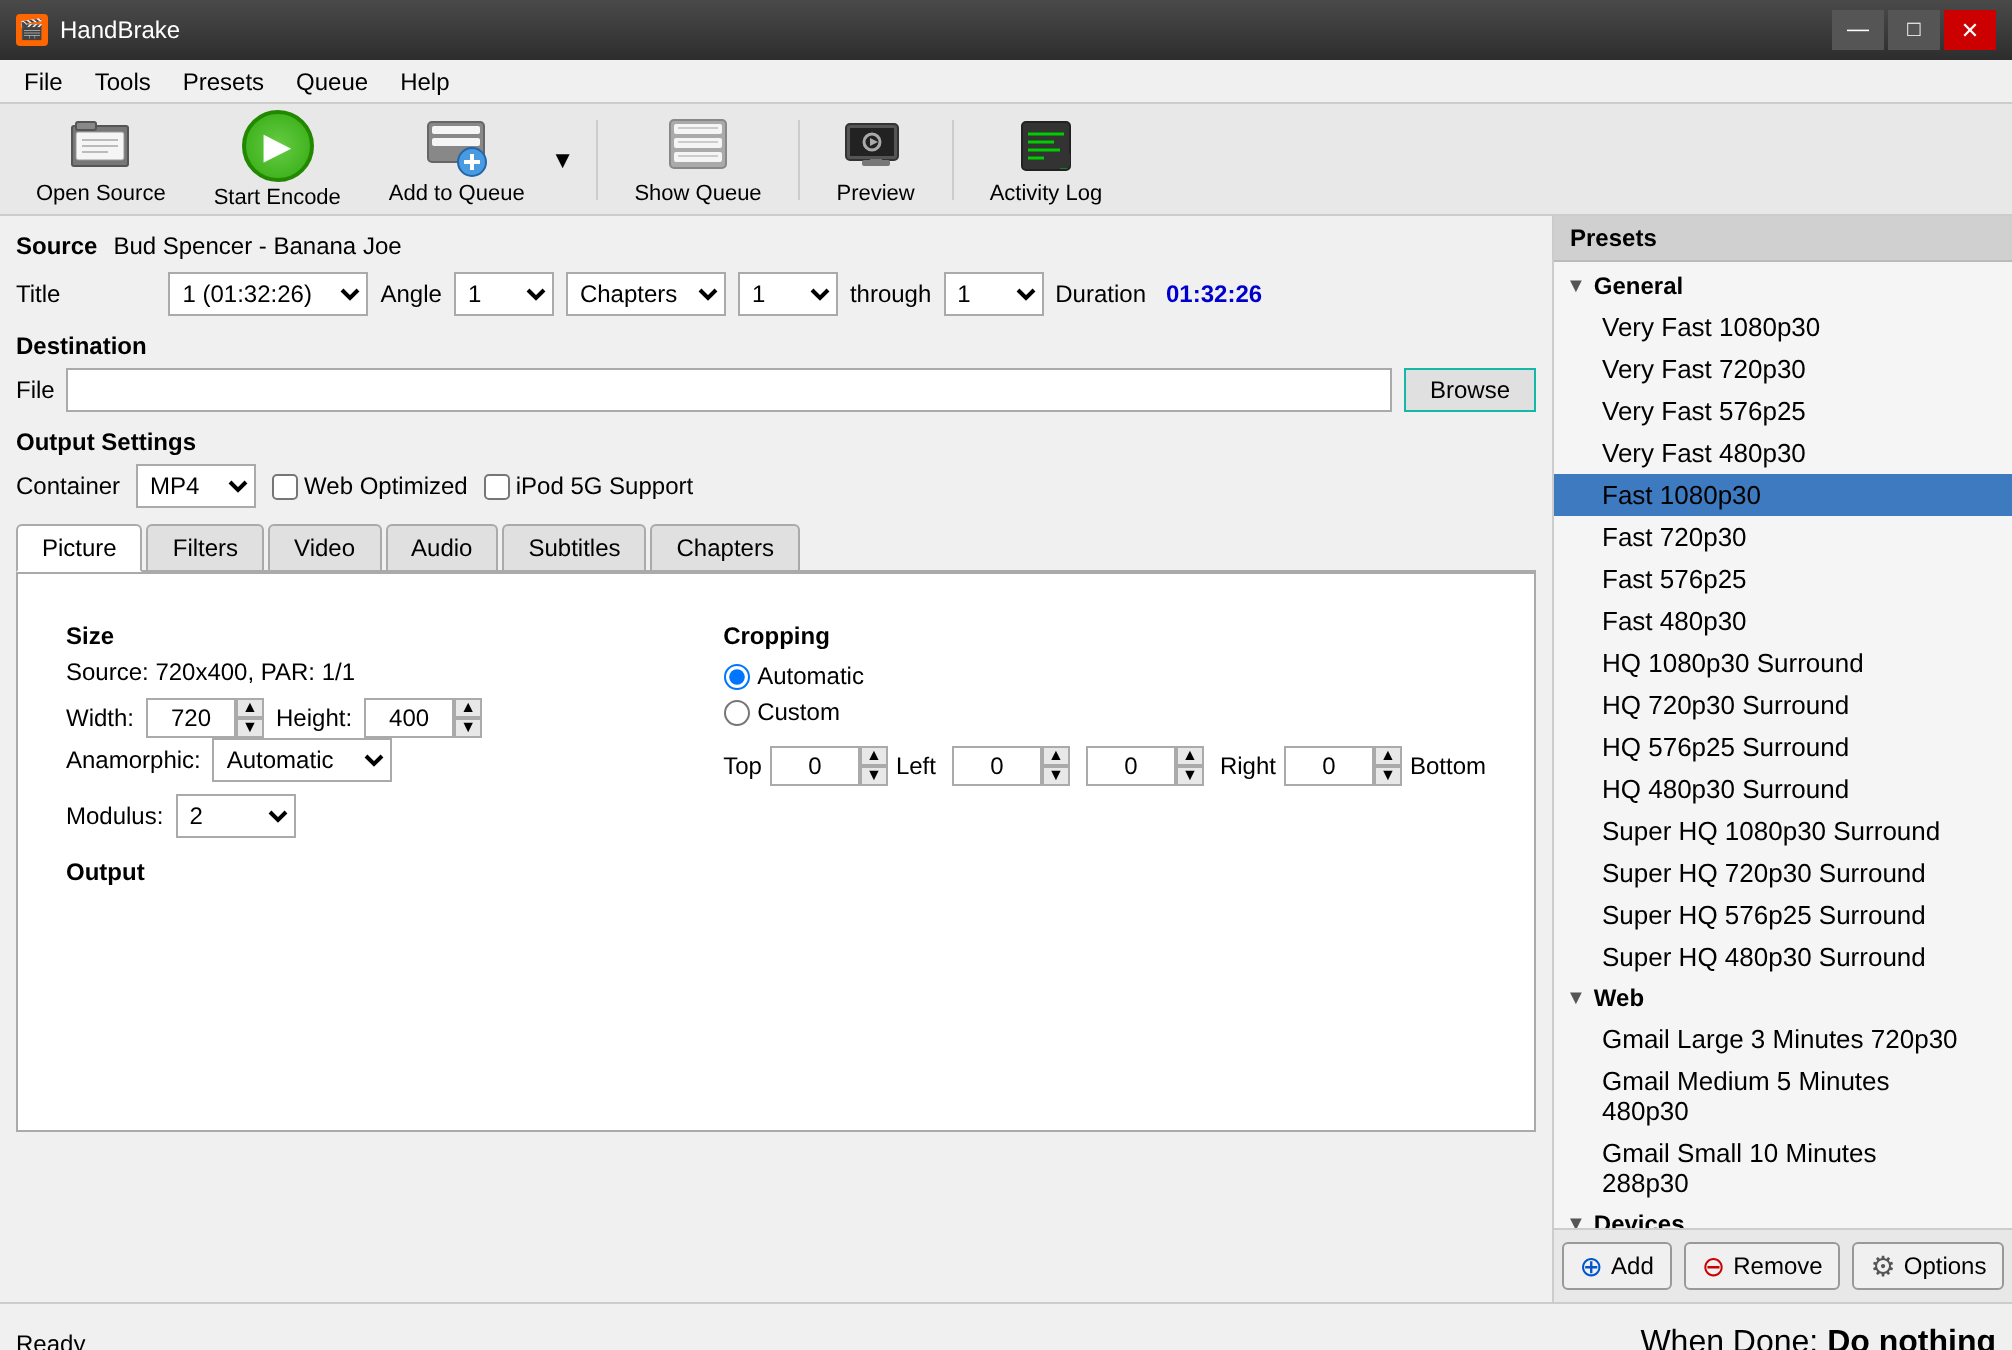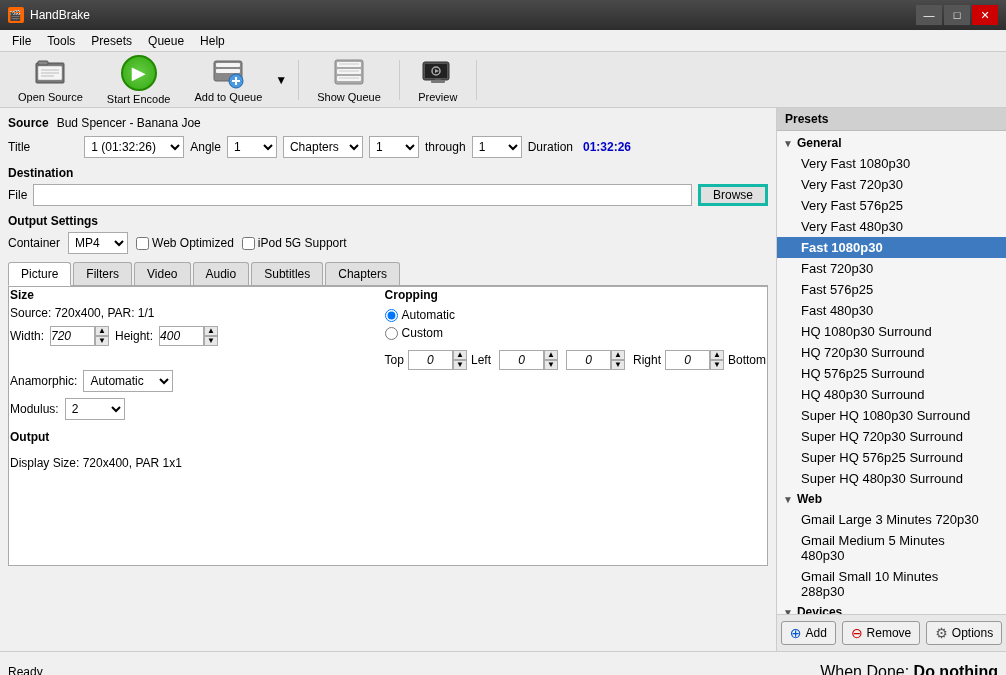--- a/index.html
+++ b/index.html
@@ -40,44 +40,44 @@
     .label { font-weight: normal; }
     .select-box { height: 22px; font-size: 12px; border: 1px solid #aaa; background: white; padding: 0 2px; }
     .select-sm { width: 100px; margin-left: 48px; }
     .select-xs { width: 50px; }
     .duration-label { margin-left: 4px; color: #0000cc; font-weight: bold; }
 
     
     .section-label { font-weight: bold; margin-bottom: 4px; font-size: 12px; }
     .file-row { display: flex; align-items: center; gap: 6px; margin-bottom: 8px; }
     .file-input { flex: 1; height: 22px; border: 1px solid #aaa; background: white; padding: 0 4px; font-size: 12px; }
-    .browse-btn { height: 22px; padding: 0 12px; background: #e0e0e0; border: 3px solid #14b8a6; cursor: pointer; font-size: 12px; }
+    .browse-btn { height: 22px; padding: 0 12px; background: #e0e0e0; border: 1px solid #14b8a6; cursor: pointer; font-size: 12px; }
 
     
     .output-settings-row { display: flex; align-items: center; gap: 8px; margin-bottom: 8px; }
     .container-label { font-size: 12px; }
     .checkbox-label { display: flex; align-items: center; gap: 3px; font-size: 12px; }
 
     
     .tabs { display: flex; border-bottom: 1px solid #aaa; margin-bottom: 0; }
     .tab { padding: 4px 12px; cursor: pointer; border: 1px solid #aaa; border-bottom: none; background: #e0e0e0; font-size: 12px; margin-right: 2px; border-radius: 3px 3px 0 0; }
     .tab.active { background: white; border-bottom: 1px solid white; margin-bottom: -1px; z-index: 1; }
 
     
-    .tab-content { border: 1px solid #aaa; background: white; padding: 1px; min-height: 280px; }
+    .tab-content { border: 1px solid #aaa; background: white; padding: 24px; min-height: 280px; }
     .tab-content-inner { display: flex; gap: 20px; }
 
     
     .size-section { flex: 1; }
     .size-title { font-weight: bold; margin-bottom: 4px; font-size: 12px; }
     .size-source { font-size: 12px; margin-bottom: 6px; }
-    .dimension-row { display: flex; align-items: center; gap: 6px; margin-bottom: 24px; }
+    .dimension-row { display: flex; align-items: center; gap: 6px; margin-bottom: 0; }
     .dim-label { font-size: 12px; }
     .spin-input { display: flex; align-items: center; }
-    .spin-input input { width: 45px; height: 20px; border: 1px solid #aaa; font-size: 12px; font-style: italic; }
+    .spin-input input { width: 45px; height: 20px; border: 1px solid #aaa; text-align: center; font-size: 12px; }
     .spin-btns { display: flex; flex-direction: column; }
     .spin-btn { width: 14px; height: 10px; font-size: 8px; border: 1px solid #aaa; background: #e8e8e8; cursor: pointer; display: flex; align-items: center; justify-content: center; padding: 0; line-height: 1; }
     .anamorphic-row { display: flex; align-items: center; gap: 6px; margin-bottom: 6px; }
     .modulus-row { display: flex; align-items: center; gap: 6px; margin-bottom: 10px; }
     .output-section { margin-top: 8px; }
     .output-title { font-weight: bold; margin-bottom: 12px; font-size: 12px; }
     .output-info { font-size: 12px; }
 
     
     .cropping-section { min-width: 220px; }
@@ -85,21 +85,21 @@
     .radio-group { display: flex; flex-direction: column; gap: 4px; margin-bottom: 10px; }
     .radio-label { display: flex; align-items: center; gap: 4px; font-size: 12px; cursor: pointer; }
     .crop-input { width: 40px; height: 20px; border: 1px solid #aaa; text-align: center; font-size: 12px; }
 
     
     .presets-panel { width: 230px; background: #f5f5f5; border-left: 1px solid #ccc; display: flex; flex-direction: column; }
     .presets-header { background: #d0d0d0; padding: 4px 8px; font-weight: bold; font-size: 12px; border-bottom: 1px solid #bbb; }
     .presets-list { flex: 1; overflow-y: auto; padding: 2px 0; }
     .preset-group-header { display: flex; align-items: center; gap: 4px; padding: 3px 6px; cursor: pointer; font-size: 12px; font-weight: bold; }
     .preset-item { padding: 3px 24px; font-size: 13px; cursor: pointer; }
-    .preset-item.selected { background: #3d7abf; color: #ffffff; font-weight: bold; }
+    .preset-item.selected { background: #3d7abf; color: #000000; }
     .triangle { font-size: 10px; color: #555; }
 
     
     .presets-footer { border-top: 1px solid #ccc; padding: 6px; display: flex; gap: 6px; justify-content: center; background: #e8e8e8; }
     .preset-footer-btn { display: flex; align-items: center; gap: 4px; padding: 3px 8px; border: 1px solid #999; background: #f0f0f0; cursor: pointer; font-size: 12px; border-radius: 3px; }
 
     
     .status-bar { height: 40px; background: #f0f0f0; border-top: 1px solid #ccc; display: flex; align-items: center; justify-content: space-between; padding: 0 8px; font-size: 12px; }
     .when-done { font-size: 16px; }
 
@@ -201,20 +201,34 @@
         <rect x="9" y="23" width="14" height="3" rx="1" fill="#777"></rect>
         <circle cx="14" cy="14" r="4" fill="none" stroke="#aaa" stroke-width="1.5"></circle>
         <polygon points="13,12 13,16 17,14" fill="#aaa"></polygon>
       </svg>
     </div>
     <span class="toolbar-label">Preview</span>
   </button>
 
   <div class="toolbar-divider"></div>
 
+  <button class="toolbar-btn">
+    <div class="toolbar-icon">
+      <svg width="32" height="32" viewBox="0 0 32 32">
+        <rect x="4" y="4" width="24" height="24" rx="2" fill="#333" stroke="#222" stroke-width="1"></rect>
+        <line x1="7" y1="10" x2="25" y2="10" stroke="#00cc00" stroke-width="1.5"></line>
+        <line x1="7" y1="14" x2="20" y2="14" stroke="#00cc00" stroke-width="1.5"></line>
+        <line x1="7" y1="18" x2="23" y2="18" stroke="#00cc00" stroke-width="1.5"></line>
+        <line x1="7" y1="22" x2="15" y2="22" stroke="#00cc00" stroke-width="1.5"></line>
+        <rect x="22" y="20" width="6" height="6" fill="#333"></rect>
+        <text x="23" y="26" fill="#00cc00" font-size="6" font-family="monospace">_</text>
+      </svg>
+    </div>
+    <span class="toolbar-label">Activity Log</span>
+  </button>
 </div>
 
 <div class="main">
 
   <div class="left-content">
 
     <div class="source-row">
       <span class="source-label">Source</span>
       <span>Bud Spencer - Banana Joe</span>
     </div>
@@ -320,21 +334,20 @@
             <select class="select-box" style="width:60px;">
               <option>2</option>
               <option>4</option>
               <option>8</option>
               <option>16</option>
             </select>
           </div>
 
           <div class="output-section">
             <div class="output-title">Output</div>
-            <div class="output-info">Display Size: 720x400,  PAR 1x1</div>
           </div>
         </div>
 
         <div class="cropping-section">
           <div class="crop-title">Cropping</div>
           <div class="radio-group">
             <label class="radio-label">
               <input type="radio" name="cropping" checked="" style="">
               <span>Automatic</span>
             </label>

